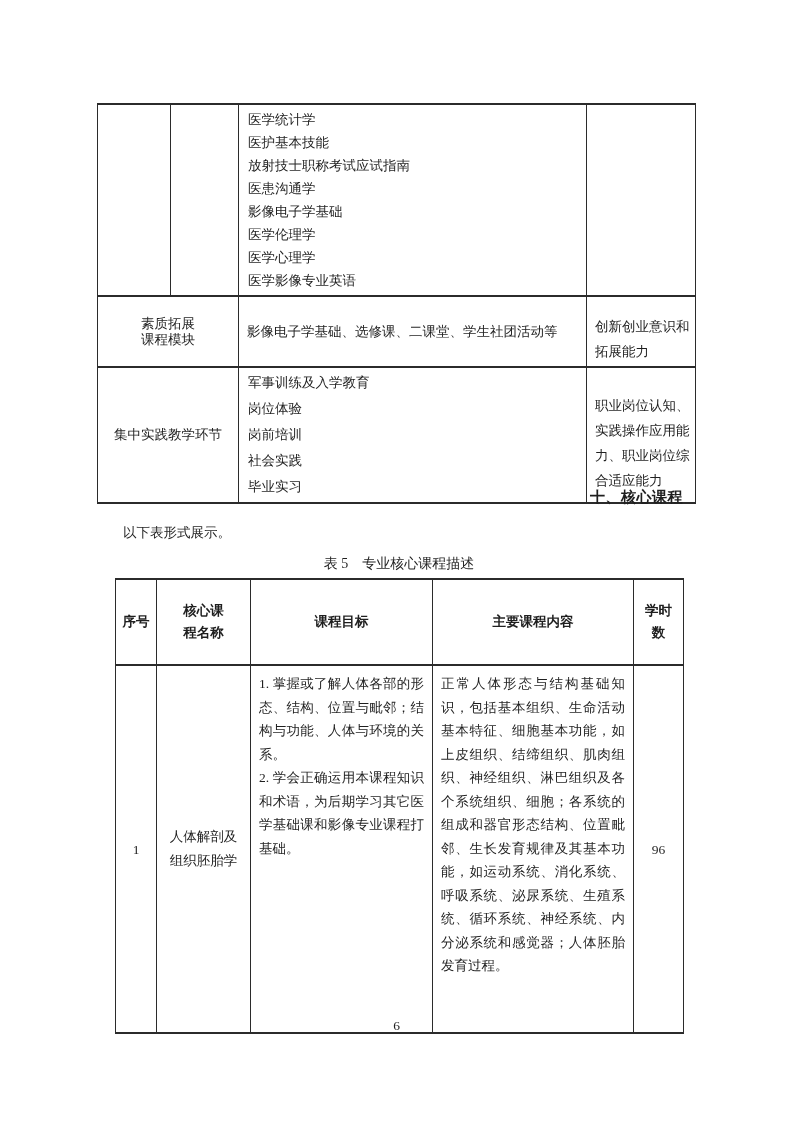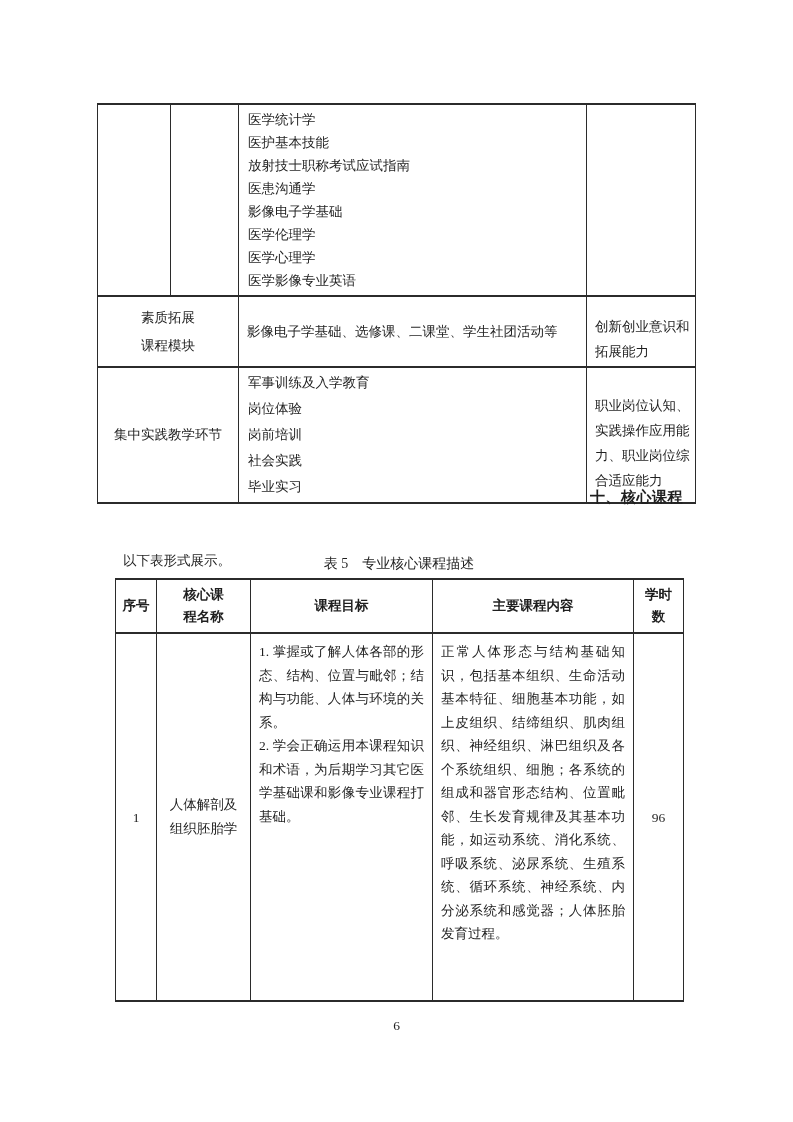--- a/index.html
+++ b/index.html
@@ -24,44 +24,44 @@
   
   .t1{position:absolute;left:97px;top:103px;width:598px;}
   .t1 .cell-list{
     vertical-align:top;text-align:left;padding:3px 6px 3px 9px;
     line-height:23px;
   }
   .t1 .cell-list2{
     vertical-align:middle;text-align:left;padding:2px 6px 2px 9px;
     line-height:26px;
   }
-  .t1 .cell-module{text-align:center;line-height:28px;}
+  .t1 .cell-module{text-align:center;line-height:16px;}
   .t1 .cell-single{text-align:left;padding-left:8px;}
   .t1 .cell-ability{text-align:left;padding:17px 5px 2px 8px;line-height:25px;}
 
   
   .section-heading{
     position:absolute;left:123px;top:488px;width:560px;
     font-size:15px;font-weight:bold;letter-spacing:0.5px;text-align:right;
   }
   .section-intro{
-    position:absolute;left:123px;top:552px;width:560px;
+    position:absolute;left:123px;top:524px;width:560px;
     font-size:13.5px;
   }
   .table-caption{
     position:absolute;left:115px;top:555px;width:568px;
     text-align:center;font-size:14px;font-weight:normal;
   }
 
   
   .t2{position:absolute;left:115px;top:578px;width:568px;}
   .t2 .head td{
     text-align:center;font-weight:bold;height:52px;line-height:22px;
   }
-  .t2 .head .hdr-name{padding:0 25px;}   
+  .t2 .head .hdr-name{padding:16px 25px;}   
   .t2 .head .hdr-hours{padding:0 11px;text-align:center;}  
   .t2 .body-row td{height:338px;}
   .t2 .cell-no{text-align:center;}
   .t2 .cell-name{text-align:center;line-height:24px;padding:14px 10px;}
   .t2 .cell-obj{
     vertical-align:top;text-align:justify;text-justify:inter-ideograph;
     padding:6px 8px;line-height:23.5px;
   }
   .t2 .cell-content{
     vertical-align:top;text-align:justify;text-justify:inter-ideograph;

